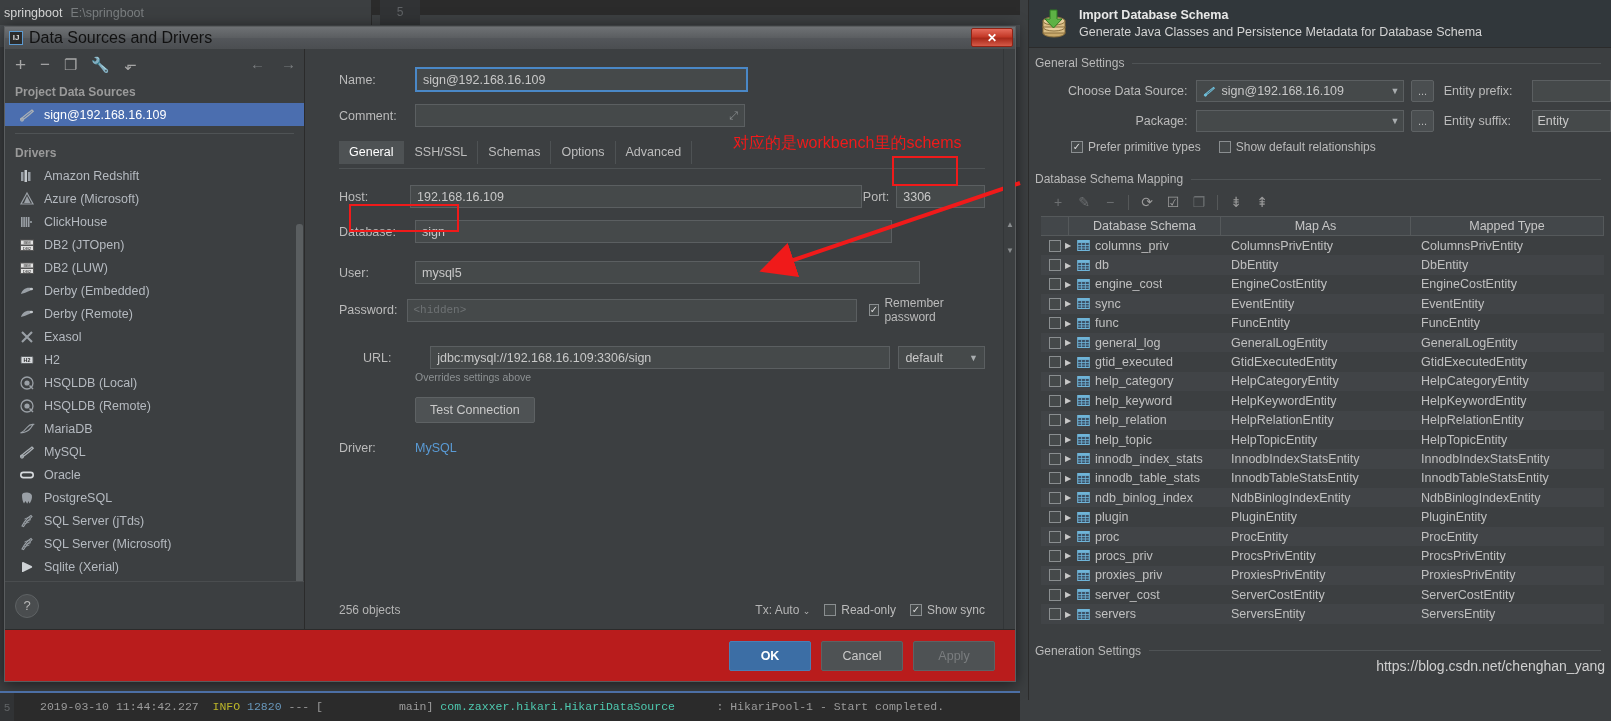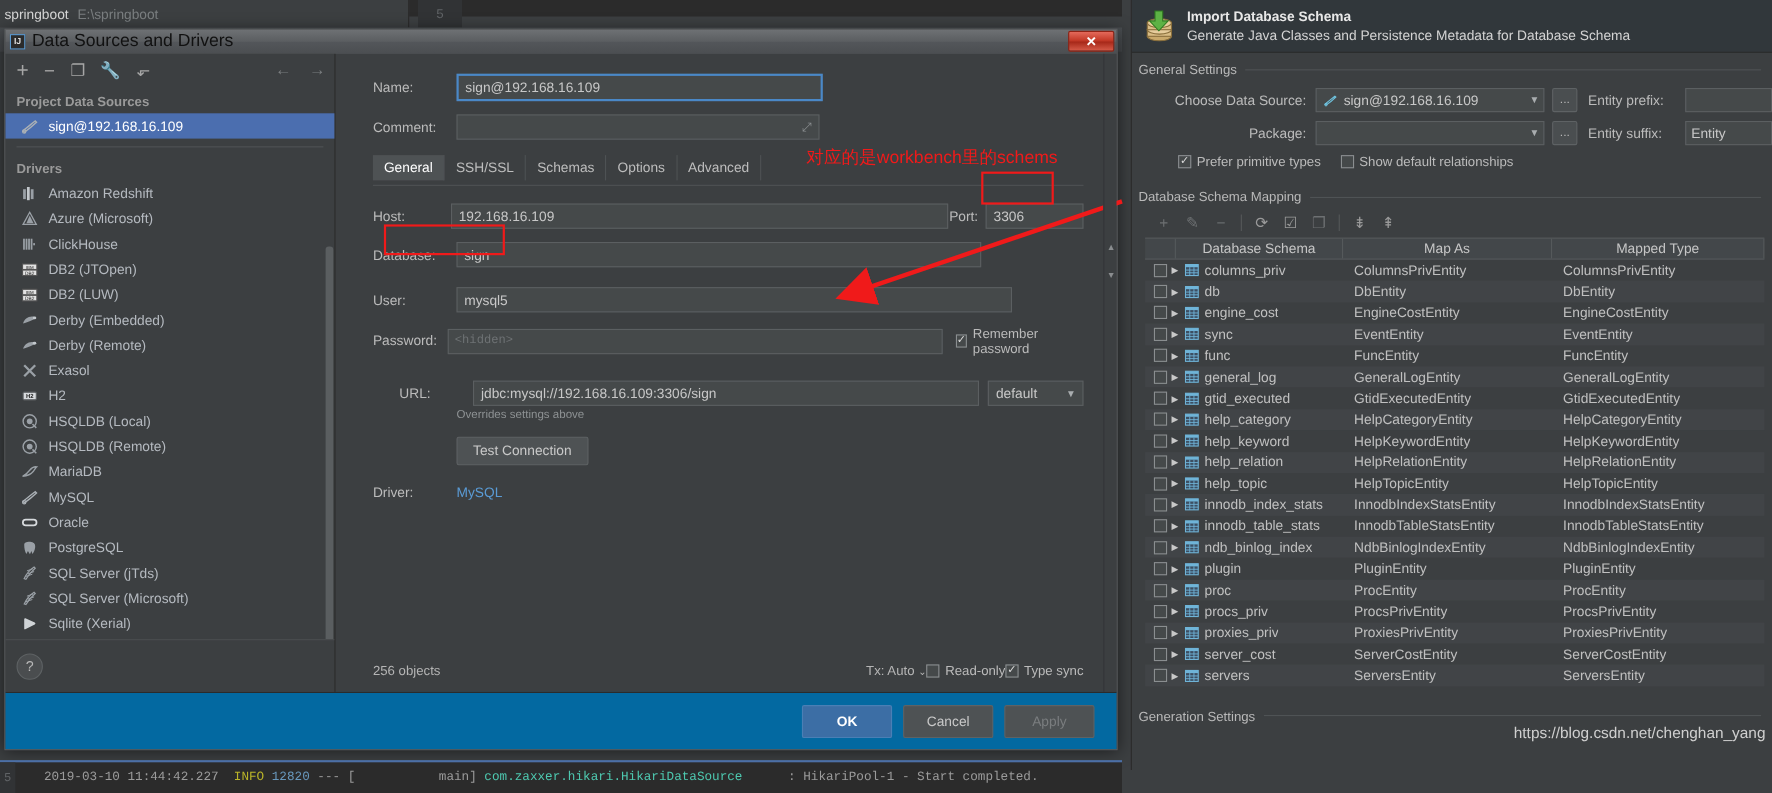--- a/index.html
+++ b/index.html
@@ -162,25 +162,25 @@
     background:#45494a;border:1px solid #5b5f61;height:23px;color:#c8c8c8;font-size:12.5px;
     display:flex;align-items:center;justify-content:space-between;padding:0 6px;cursor:pointer;
   }
   .selectbox .car { color:#a9adaf; font-size:9px; }
 
   #status-row {
     position:absolute; left:34px; right:30px; bottom:12px;
     display:flex; align-items:center; justify-content:space-between;
   }
   #status-row .objcount { color:#b5b5b5; font-size:12px; }
-  #status-row .right { display:flex; align-items:flex-start; }
+  #status-row .right { display:flex; align-items:flex-start; gap:14px; }
   #status-row .tx { color:#b5b5b5; font-size:12px; cursor:pointer; }
 
   #ds-footer {
-    height:52px; border-top:1px solid #2b2b2b; background:#0369a1;
+    height:52px; border-top:1px solid #2b2b2b; background:#b91c1c;
     display:flex; align-items:center; justify-content:flex-end; padding-right:20px; gap:10px;
   }
   .fbtn {
     min-width:82px; text-align:center; padding:7px 0; font-size:12.5px; border-radius:2px; cursor:pointer;
     background:#4e5254; border:1px solid #5e6264; color:#c9c9c9;
   }
   .fbtn.primary { background:#3c6ea5; border:1px solid #4a7fb5; color:#ffffff; font-weight:bold; }
   .fbtn.disabled { color:#7a7d7f; }
 
   
@@ -581,21 +581,21 @@
             <div class="tx">
               <span>Tx: Auto</span>
               <span style="font-size:9px;"> ⌄</span>
             </div>
             <div class="checkish">
               <span class="cbox"></span>
               <span>Read-only</span>
             </div>
             <div class="checkish">
               <span class="cbox checked"></span>
-              <span>Type sync</span>
+              <span>Show sync</span>
             </div>
           </div>
         </div>
 
         <div class="ann-box" style="left:44px; top:155px; width:110px; height:28px;"></div>
         <div class="ann-box" style="left:587px; top:107px; width:66px; height:30px;"></div>
 
         <svg id="ann-arrow" width="290" height="105">
           <defs>
             <marker id="ah" markerWidth="9" markerHeight="9" refX="7" refY="4.5" orient="auto">

